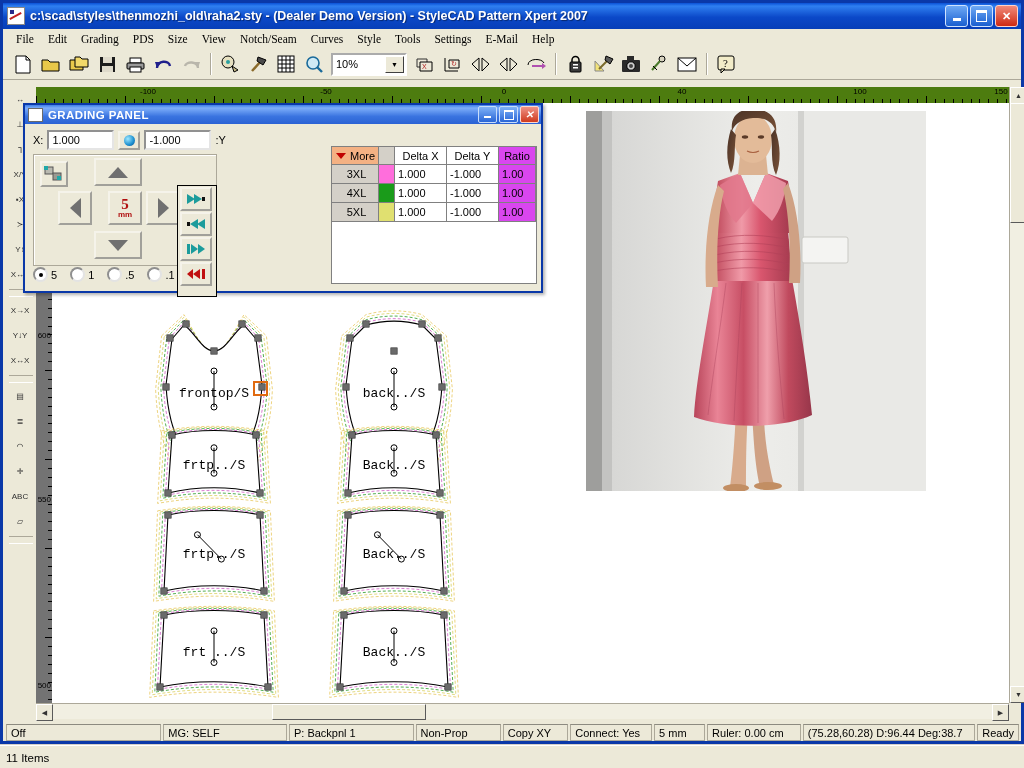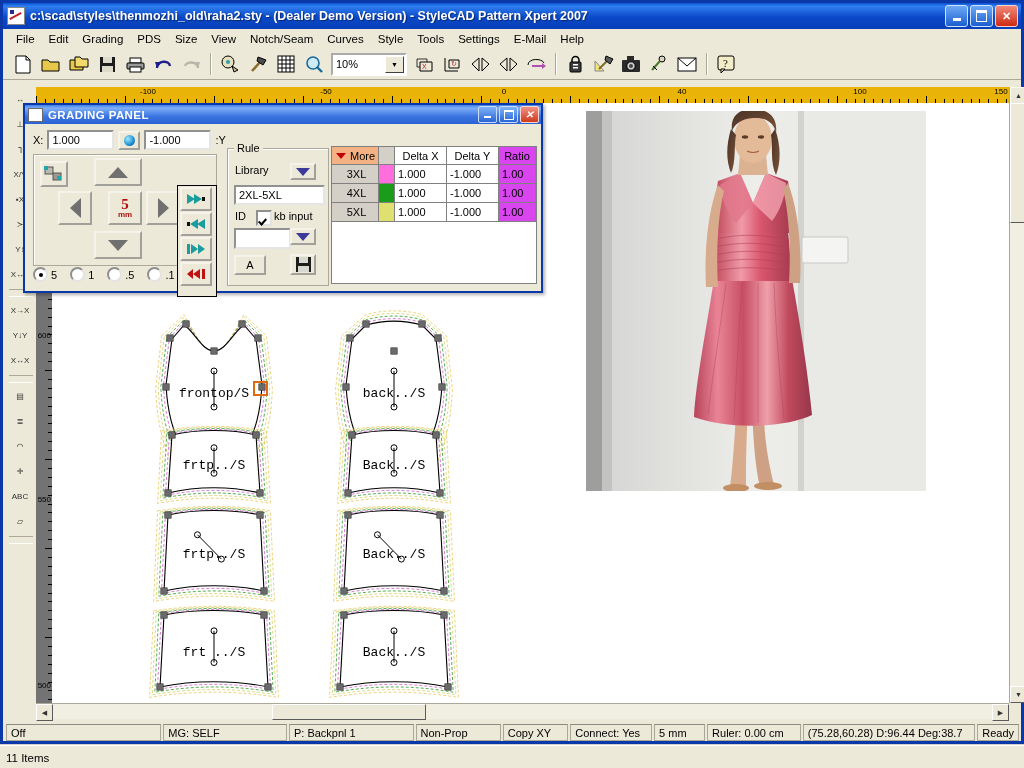--- a/index.html
+++ b/index.html
@@ -22,37 +22,37 @@
   .tb-btn{width:21px;height:20px;border:1px solid #cfe2ff;border-radius:3px;
     background:linear-gradient(180deg,#6ea9f5,#1a5fd0);display:flex;align-items:center;
     justify-content:center;color:#fff;font-size:11px;font-weight:bold;line-height:1;}
   .tb-btn.close{background:linear-gradient(180deg,#f08a7a,#cf2a12);border-color:#ffd2c8;}
   .tb-btn .min{width:8px;height:3px;background:#fff;margin-top:6px;}
   .tb-btn .max{width:9px;height:8px;border:1.5px solid #fff;border-top-width:3px;}
 
   
   .menubar{height:19px;background:#ece9d8;display:flex;align-items:center;
     padding-left:6px;border-bottom:1px solid #ece9d8;font-size:11.5px;}
-  .menubar span{padding:8px 7px;cursor:default;}
+  .menubar span{padding:8px 7px;cursor:default;font-family:Liberation Serif, serif;}
 
   
   .toolbar{height:30px;background:#ece9d8;display:flex;align-items:center;
     padding-left:6px;border-bottom:1px solid #aca899;}
   .tool{width:28px;height:26px;display:flex;align-items:center;justify-content:center;
     position:relative;flex:none;}
   .tsep{width:1px;height:22px;background:#aca899;margin:0 5px;box-shadow:1px 0 0 #fff;flex:none;}
   .zoombox{width:72px;height:19px;border:2px inset #fff;background:#fff;display:flex;
     align-items:center;margin:0 3px;flex:none;}
   .zoombox input{border:0;outline:0;width:44px;font-size:11px;font-family:"Liberation Sans",sans-serif;padding-left:3px;background:transparent;}
   .zarrow{width:17px;height:15px;margin-left:auto;margin-right:1px;background:#ece9d8;
     border:1px solid #fff;border-right-color:#404040;border-bottom-color:#404040;
     display:flex;align-items:center;justify-content:center;font-size:7px;}
 
   
-  .hruler{position:absolute;left:33px;top:84px;width:973px;height:16px;background:#eab308;
+  .hruler{position:absolute;left:33px;top:84px;width:973px;height:16px;background:#4d7c0f;
     border-bottom:1px solid #701a75;overflow:hidden;}
   .hruler .tick{position:absolute;bottom:0;width:1px;background:#000;}
   .hruler .lab{position:absolute;top:0px;font-size:8px;color:#000;transform:translateX(-50%);}
   .vruler{position:absolute;left:33px;top:100px;width:16px;height:600px;background:#737373;
     border-right:1px solid #808080;overflow:hidden;}
   .vruler .tick{position:absolute;right:0;height:1px;background:#000;}
   .vruler .lab{position:absolute;right:1px;font-size:8px;color:#000;}
   .corner-box{position:absolute;left:33px;top:84px;width:16px;height:16px;background:#ece9d8;}
 
   
@@ -988,40 +988,20 @@
           <label class="radio">
             <span class="rdot"></span>
             <span>.5</span>
             </label>
           <label class="radio">
             <span class="rdot"></span>
             <span>.1</span>
             </label>
         </div>
 
-        <div class="rulegrp">
-          <div class="grpbox"></div>
-          <span class="grplabel">Rule</span>
-          <span style="position:absolute;left:8px;top:22px;font-size:11px">Library</span>
-          <span class="gbtn drop" style="position:absolute;left:63px;top:21px">
-              <i class="tri dtri"></i>
-            </span>
-          <span class="tinput" style="position:absolute;left:7px;top:43px;width:84px">2XL-5XL</span>
-          <span style="position:absolute;left:8px;top:68px;font-size:11px">ID</span>
-          <span class="chk" style="position:absolute;left:29px;top:68px"></span>
-          <span style="position:absolute;left:47px;top:68px;font-size:11px">kb input</span>
-          <span class="tinput" style="position:absolute;left:7px;top:86px;width:50px;height:17px"></span>
-          <span class="gbtn drop" style="position:absolute;left:63px;top:86px">
-              <i class="tri dtri"></i>
-            </span>
-          <span class="gbtn abtn" style="position:absolute;left:7px;top:113px">A</span>
-          <span class="gbtn savebtn" style="position:absolute;left:63px;top:112px">
-              <i class="fd"></i>
-            </span>
-        </div>
 
         <div class="gtable">
           <div class="gthead">
             <div class="gth more c-size">
               <i class="more-tri"></i>
               <span>More</span>
             </div>
             <div class="gth c-swatch"></div>
             <div class="gth c-dx">Delta X</div>
             <div class="gth c-dy">Delta Y</div>

